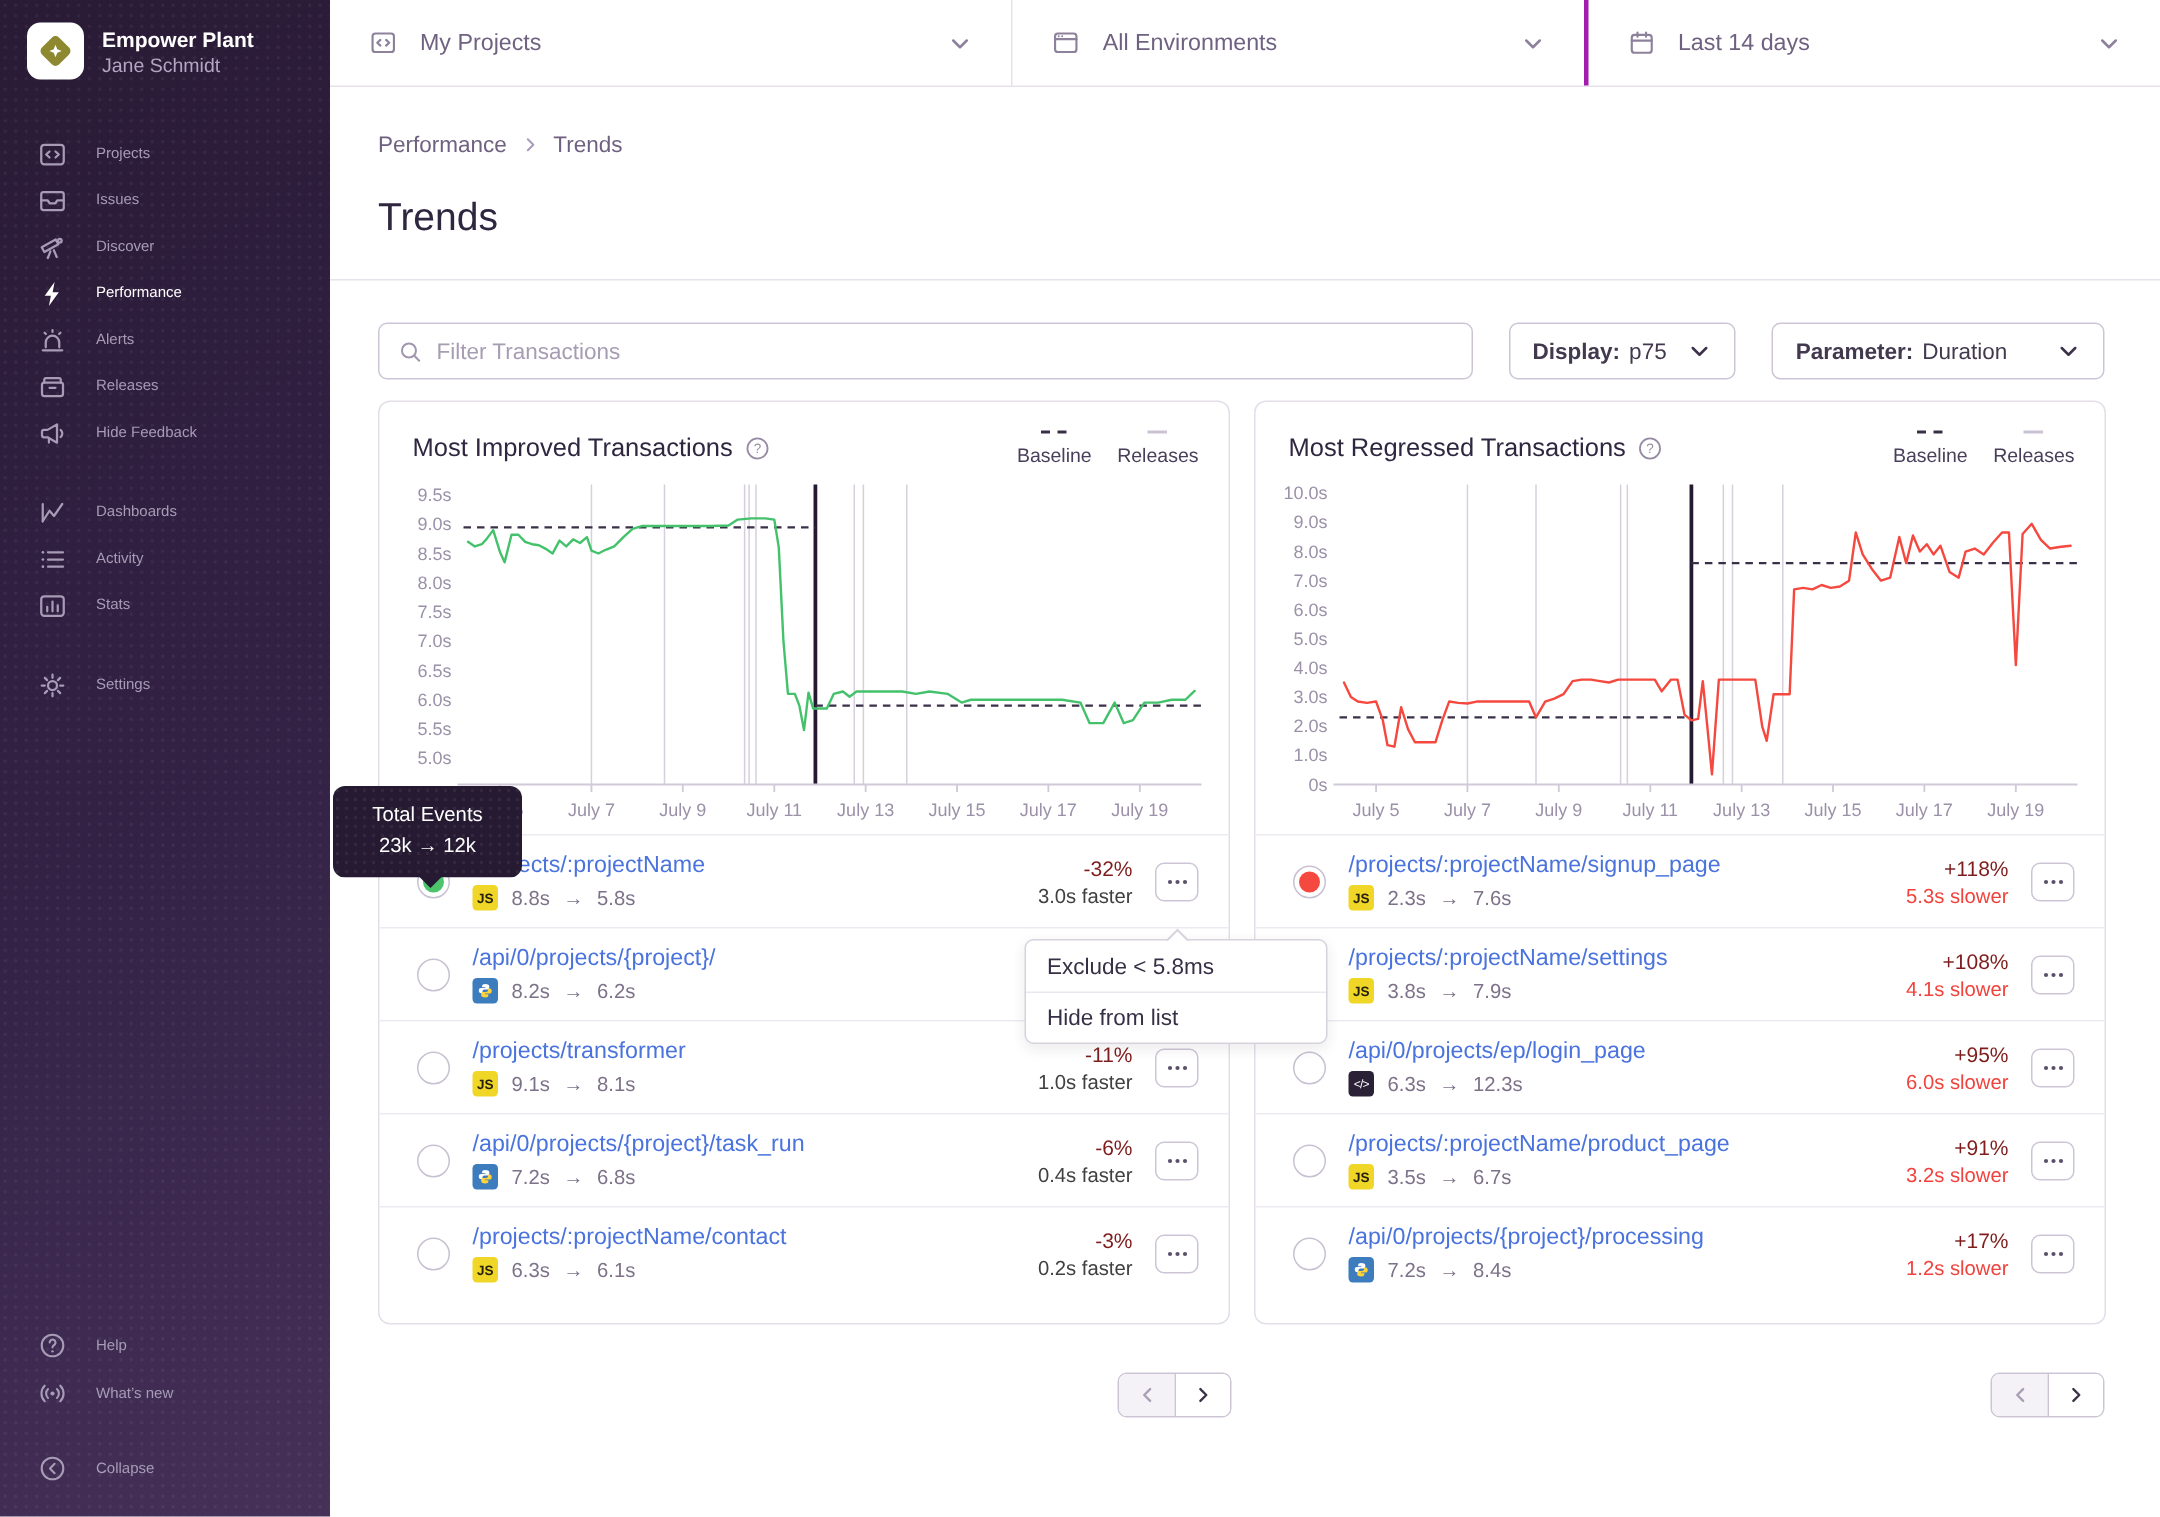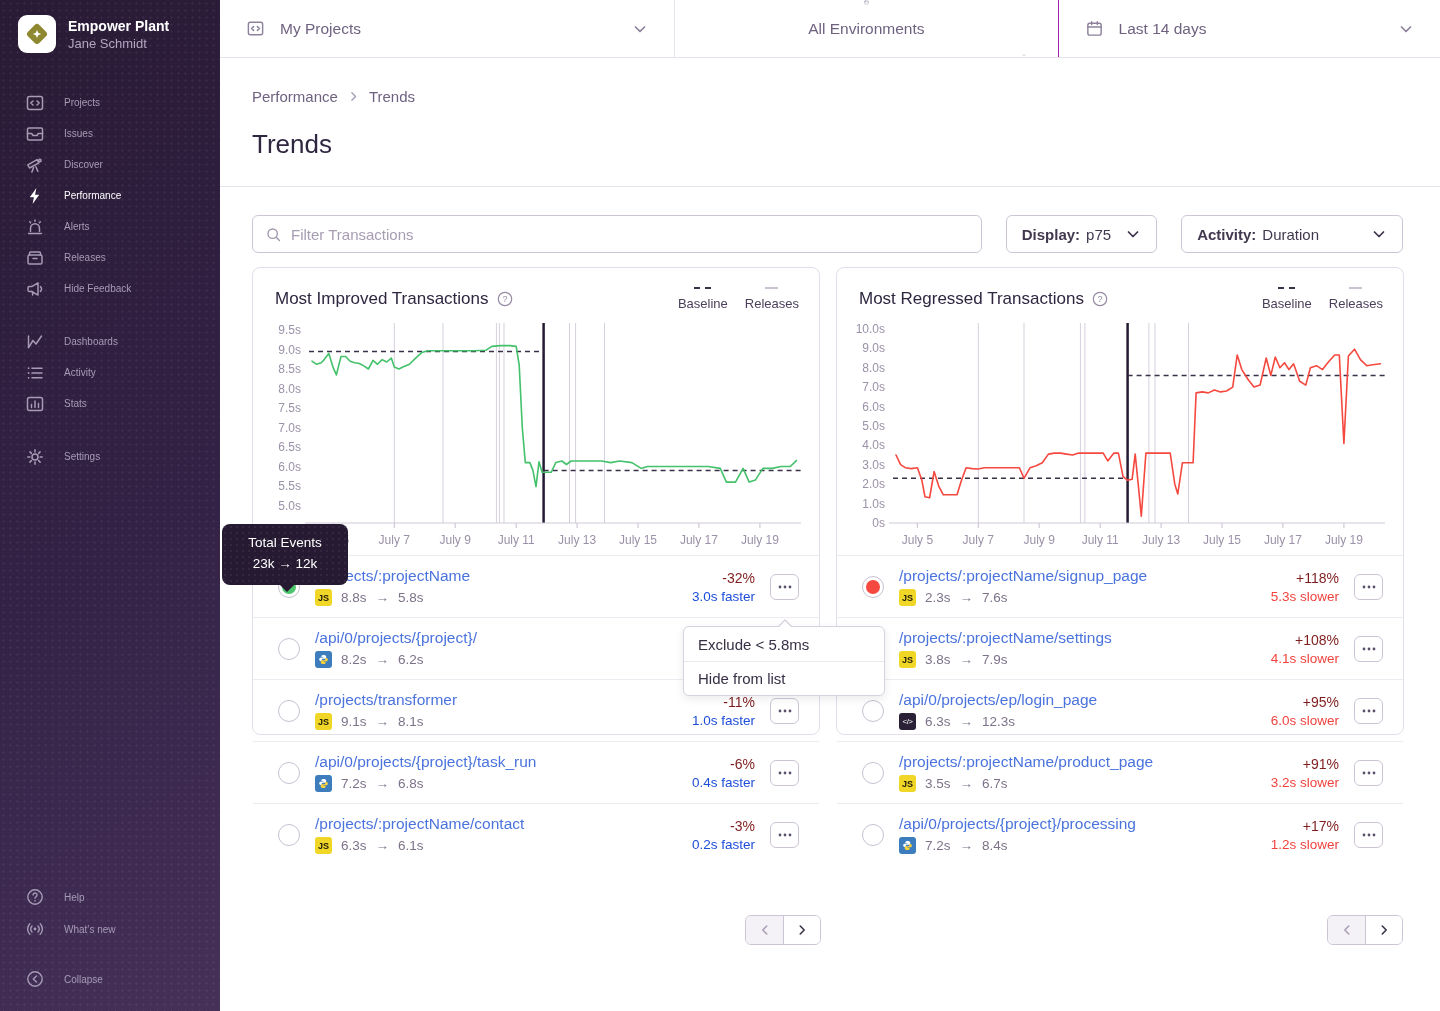--- a/index.html
+++ b/index.html
@@ -26,21 +26,21 @@
   .sidebar-footer { margin-top:auto; padding-bottom:16px; }
   .sidebar-footer .nav-item { padding-top:6px; padding-bottom:6px; }
   .footer-gap { height:18px; }
 
   
   .topbar { position:fixed; left:220px; top:0; right:0; height:58px; background:#fff; z-index:30;
     border-bottom:1px solid #e6e1ea; display:flex; }
   .tb-filter { display:flex; align-items:center; gap:15px; padding:0 26px; color:#6f6280; font-size:15.5px; cursor:pointer; }
   .tb-filter svg { color:#8d819c; }
   .tb-1 { width:484px; border-right:1px solid #e6e1ea; }
-  .tb-2 { width:407px; border-right:1px solid #a21caf;flex-direction:column; }
+  .tb-2 { width:407px; border-right:3px solid #a21caf; }
   .tb-3 { width:405px; }
   .tb-chevron { margin-left:auto; color:#3c3249; }
 
   
   .content { margin-left:220px; padding-top:58px; }
   .page-header { padding:30px 37px 26px 32px; border-bottom:1px solid #e7e2ec; }
   .breadcrumb { display:flex; align-items:center; gap:9px; font-size:15px; color:#6f6180; }
   .breadcrumb .crumb { cursor:pointer; }
   .breadcrumb svg { color:#a89dba; }
   .page-title { margin-top:24px; font-size:26px; font-weight:500; color:#2f2640; }
@@ -53,21 +53,21 @@
   .search-box input::placeholder { color:#a79db3; }
   .dd-btn { height:38px; border:1px solid #cdc5d6; border-radius:6px; background:#fff;
     display:flex; align-items:center; gap:6px; padding:0 15px; font-size:15px; color:#43394f; cursor:pointer; }
   .dd-btn b { font-weight:bold; }
   .dd-btn .dd-chev { margin-left:10px; color:#3c3249; }
   .dd-display { width:154px; }
   .dd-parameter { width:226px; }
 
   
   .panels { display:flex; gap:16px; padding:14px 37px 0 32px; }
-  .panel { width:568px; height:468px; border:1px solid #e3dee8; border-radius:8px; background:#fff;
+  .panel { width:568px; height:616px; border:1px solid #e3dee8; border-radius:8px; background:#fff;
     display:flex; flex-direction:column; }
   .panel-header { display:flex; align-items:center; padding:19px 20px 4px 22px; }
   .panel-title { font-size:17px; font-weight:500; color:#2f2640; display:flex; align-items:center; gap:8px; }
   .legend { margin-left:auto; display:flex; align-items:center; gap:17px; font-size:13px; color:#493f5a; }
   .legend-item { display:flex; align-items:center; gap:7px;flex-direction:column; }
   .swatch-baseline { width:17px; border-top:2px dashed #3a3148; }
   .swatch-release { width:13px; border-top:2px solid #cbc3d3; }
   .chart-wrap { padding:2px 6px 0 8px; }
 
   
@@ -80,21 +80,21 @@
   .txn-name { color:#4a73dd; font-size:15.5px; cursor:pointer; white-space:nowrap; }
   .txn-values { display:flex; align-items:center; gap:9px; margin-top:4px; color:#7d7289; font-size:13.5px; }
   .badge { width:17px; height:17px; border-radius:3px; display:grid; place-items:center; flex:none; }
   .badge-js { background:#f0d626; color:#24200d; font-size:9px; font-weight:bold; }
   .badge-py { background:#3d7dbd; }
   .badge-code { background:#2a2136; color:#fff; font-size:8px; letter-spacing:-.5px; }
   .arrow::before { content:"\2192"; }
   .txn-metrics { text-align:right; white-space:nowrap; }
   .pct { font-size:14px; color:#7f1d1d; }
   .delta { font-size:13.5px; margin-top:3px; }
-  .delta.faster { color:#1d4ed8; }
+  .delta.faster { color:#404040; }
   .delta.slower { color:#f0433e; }
   .dots-btn { width:29px; height:26px; border:1px solid #cdc5d6; border-radius:6px; background:#fff;
     display:grid; place-items:center; color:#5b506b; cursor:pointer; flex:none; }
 
   
   .pager { position:absolute; top:915px; display:flex; height:30px; border:1px solid #cdc5d6;
     border-radius:6px; overflow:hidden; background:#fff; }
   .pager-left-panel { left:745px; }
   .pager-right-panel { left:1327px; }
   .pager-btn { width:37px; display:grid; place-items:center; color:#3a3246; cursor:pointer; background:#fff; }
@@ -305,21 +305,21 @@
       <input type="text" placeholder="Filter Transactions" style="">
     </div>
     <div class="dd-btn dd-display">
       <b>Display:</b>
       <span>p75</span>
       <svg class="dd-chev" style="margin-left:auto" width="16" height="16" viewBox="0 0 16 16" fill="none" stroke="currentColor" stroke-width="1.7" stroke-linecap="round" stroke-linejoin="round">
           <path d="M3.5 6l4.5 4.5L12.5 6"></path>
         </svg>
     </div>
     <div class="dd-btn dd-parameter">
-      <b>Activity:</b>
+      <b>Parameter:</b>
       <span>Duration</span>
       <svg class="dd-chev" style="margin-left:auto" width="16" height="16" viewBox="0 0 16 16" fill="none" stroke="currentColor" stroke-width="1.7" stroke-linecap="round" stroke-linejoin="round">
           <path d="M3.5 6l4.5 4.5L12.5 6"></path>
         </svg>
     </div>
   </div>
 
   <div class="panels">
 
     <div class="panel">

